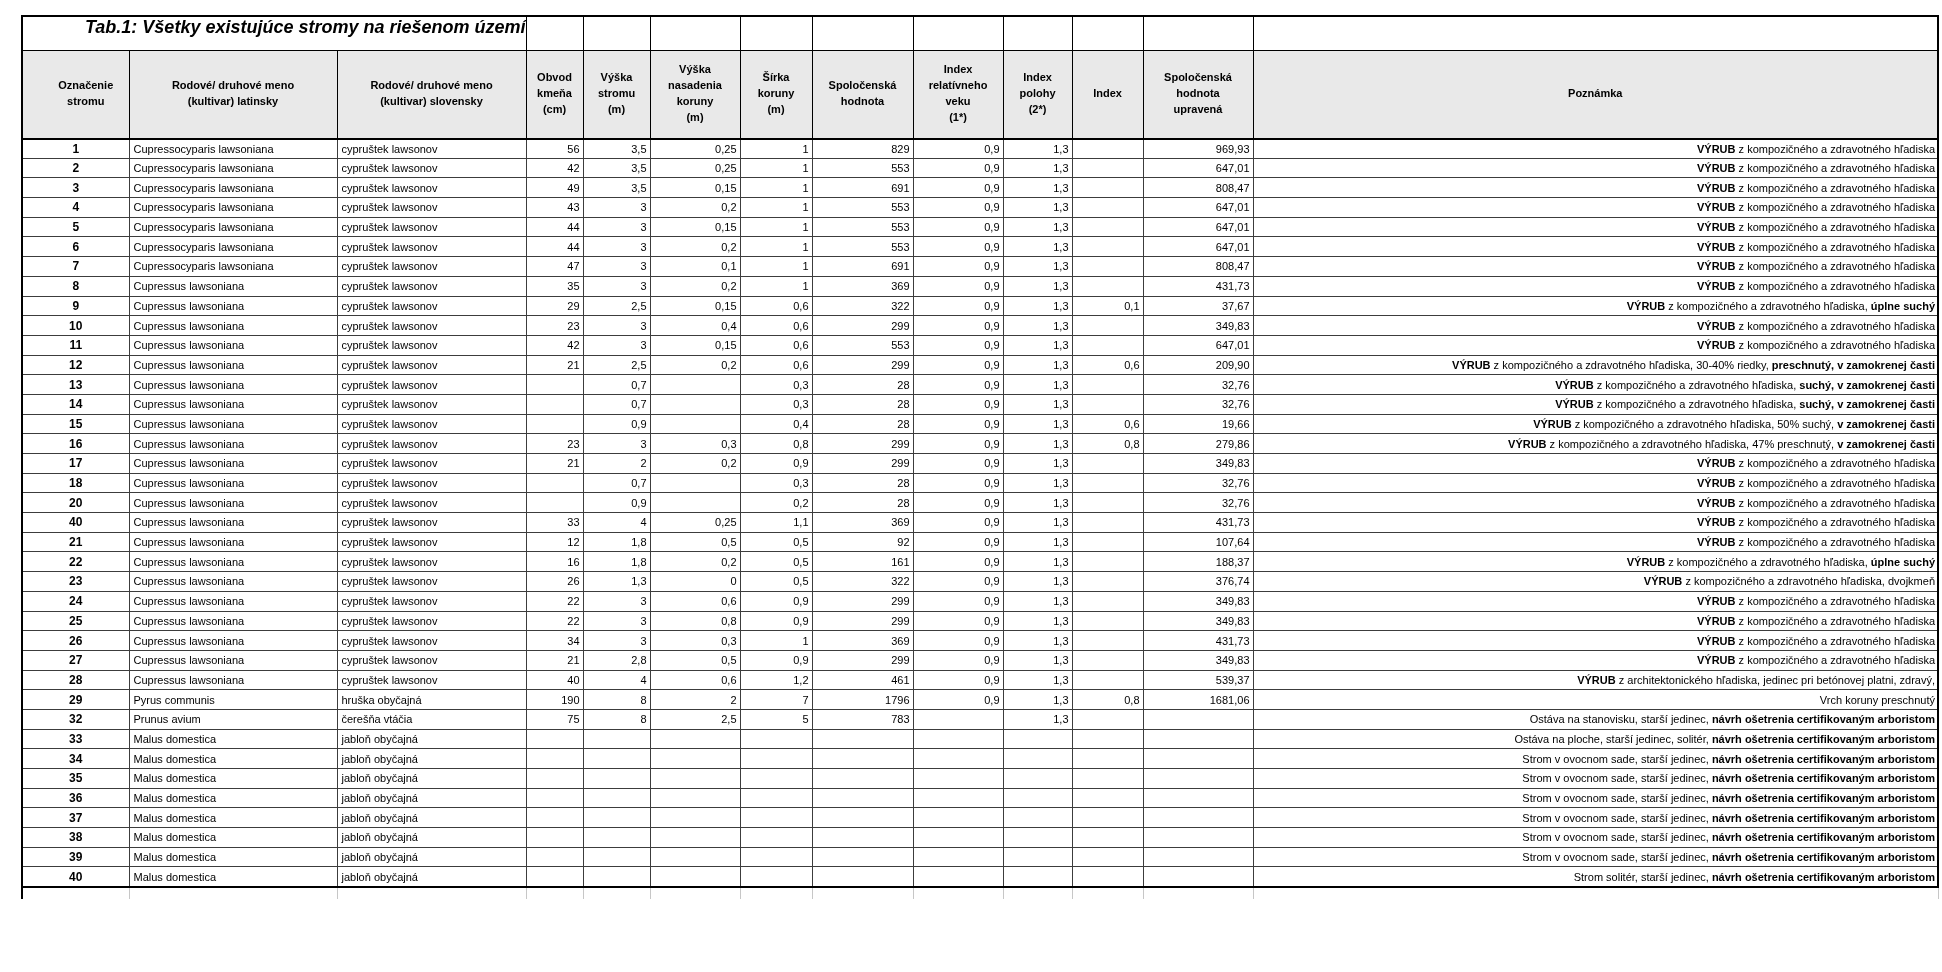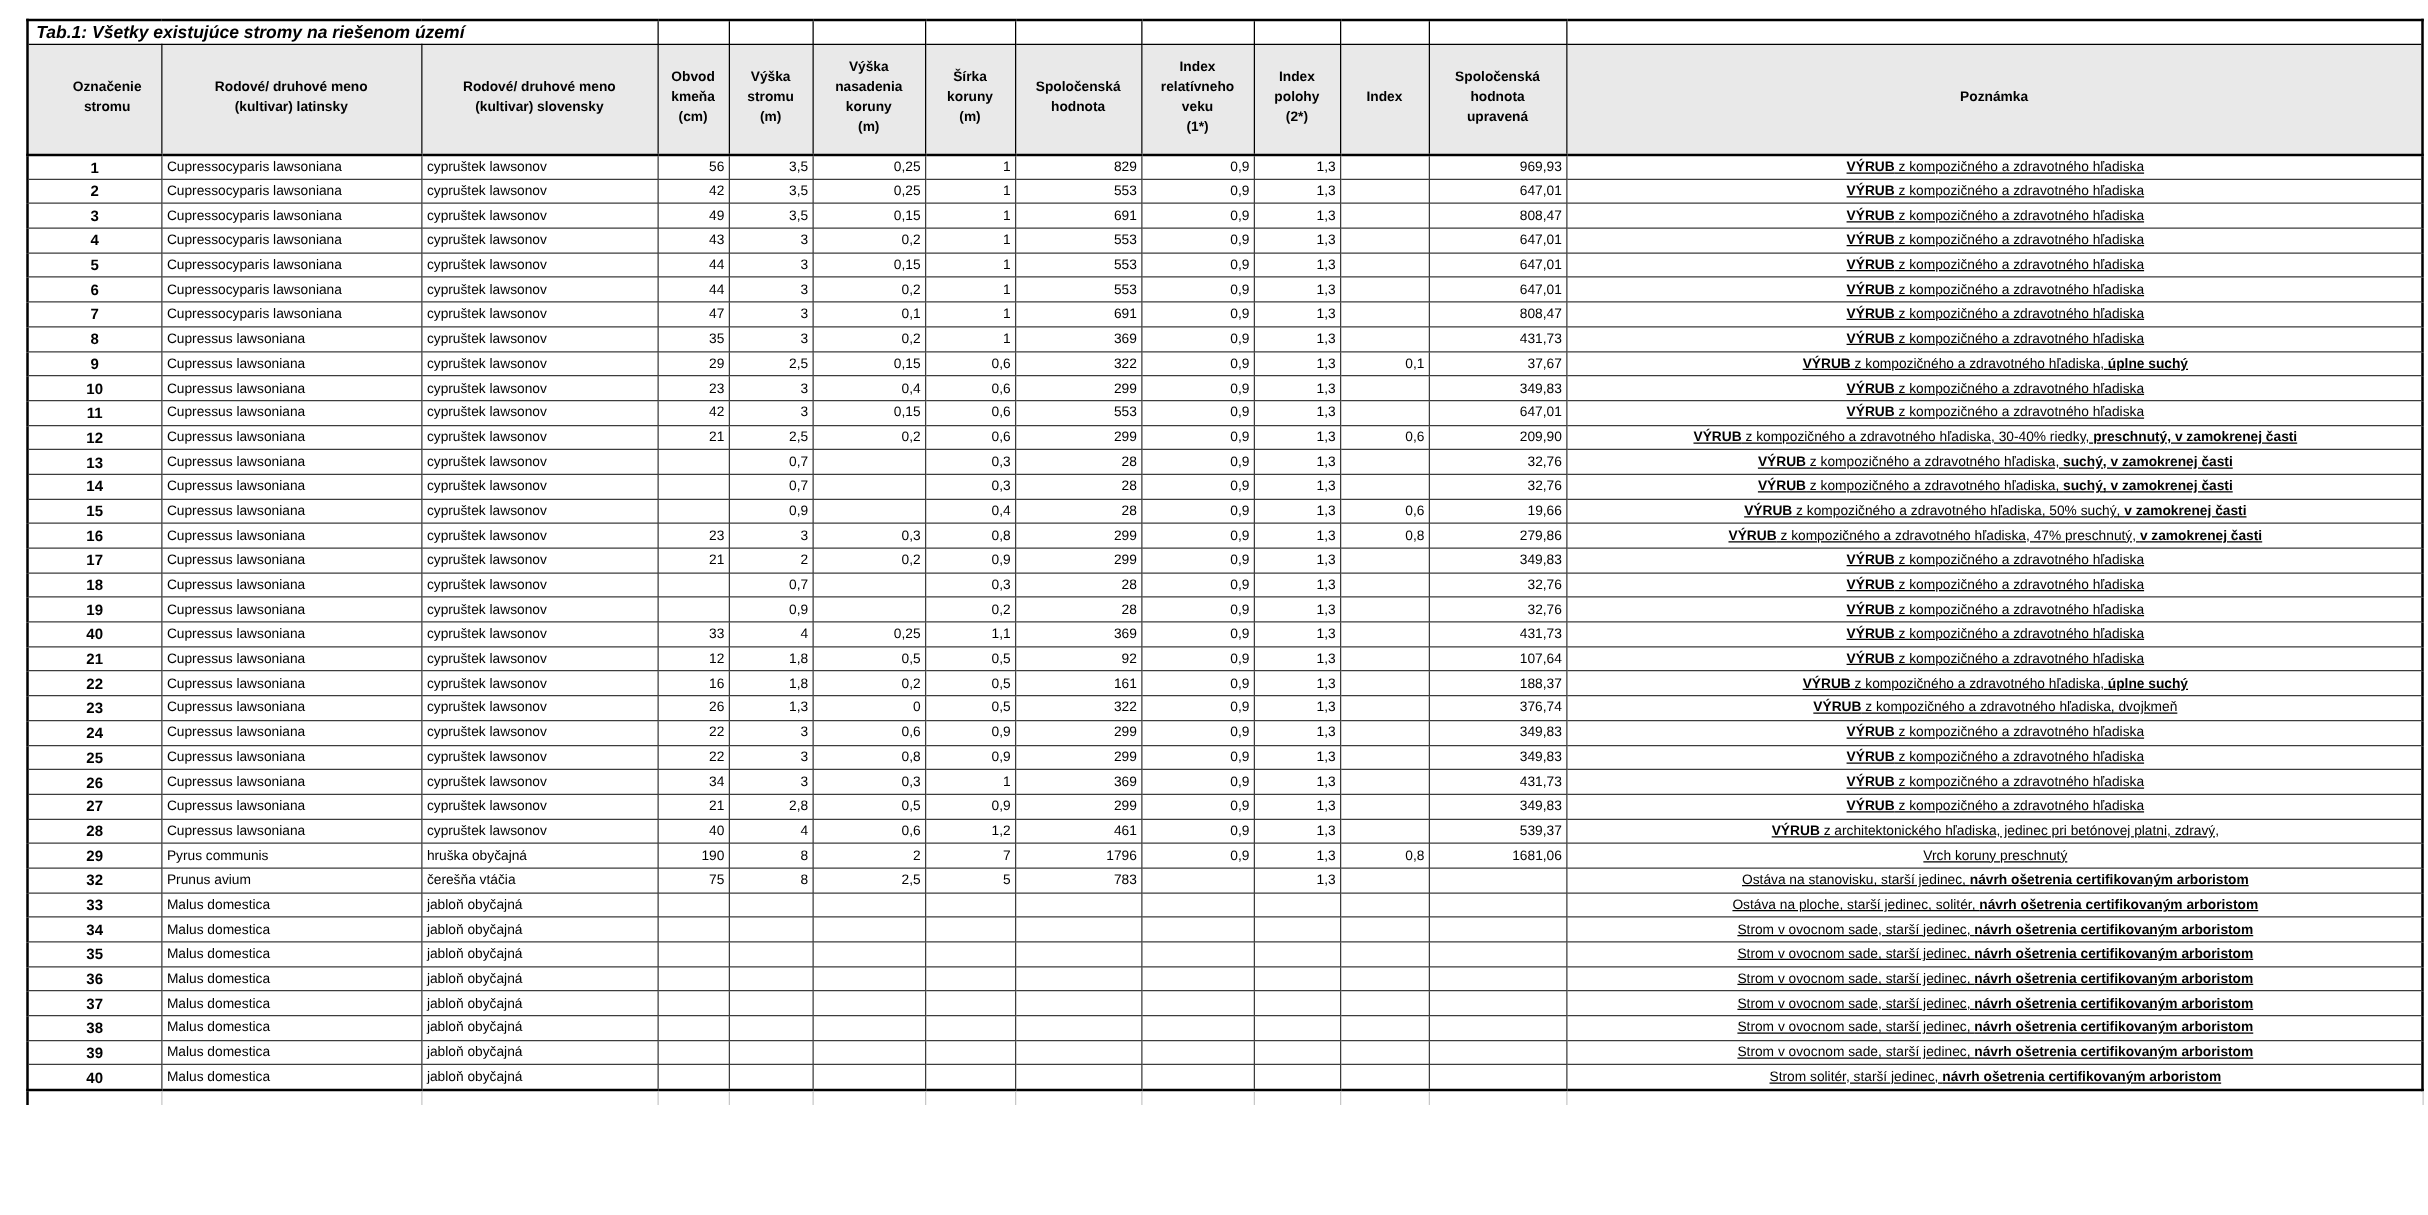--- a/index.html
+++ b/index.html
@@ -11,22 +11,22 @@
   .sheet{position:absolute;left:21px;top:15px;}
   table{border-collapse:collapse;table-layout:fixed;width:1916px;}
   td,th{overflow:hidden;box-sizing:border-box;}
 
   
   tr.title-row td{
     height:19px;border:1px solid #000;border-top:2.5px solid #000;
     background:#fff;white-space:nowrap;
   }
   tr.title-row td.title-cell{
-    font-size:14px;font-weight:bold;font-style:italic;
-    padding:0 0 2px 6px;text-align:left;vertical-align:middle;
+    font-size:18px;font-weight:bold;font-style:italic;
+    padding:0 0 12px 6px;text-align:right;vertical-align:middle;
     border-left:2.5px solid #000;
   }
   tr.title-row td:last-child{border-right:2.5px solid #000;}
 
   
   thead th{
     background:#e9e9e9;border:1px solid #000;border-bottom:2.5px solid #000;
     font-size:11px;font-weight:bold;text-align:center;vertical-align:middle;
     white-space:pre-line;height:88px;padding:2px;line-height:1.45;
   }
@@ -37,21 +37,21 @@
   tbody td{
     border:1px solid #3c3c3c;height:19.7px;font-size:11px;
     vertical-align:middle;background:#fff;white-space:nowrap;
   }
   tbody tr td:first-child{border-left:2.5px solid #000;}
   tbody tr td:last-child{border-right:2.5px solid #000;}
   tbody tr.last-data-row td{border-bottom:2.5px solid #000;}
   td.c-id{font-weight:bold;font-size:12px;text-align:center;}
   td.c-text{text-align:left;padding:0 2px 0 4px;}
   td.c-num{text-align:right;padding:0 3px 0 2px;}
-  td.c-note{text-align:center;padding:0 2px 0 4px;text-decoration:underline;}
+  td.c-note{text-align:right;padding:0 2px 0 4px;}
 
   
   tbody tr.ghost td{
     border:1px solid #c7c7c7;border-top:2.5px solid #000;border-bottom:none;
     height:12px;background:#fff;
   }
   tbody tr.ghost td:first-child{border-left:2.5px solid #000;}
   tbody tr.ghost td:last-child{border-right:1px solid #c7c7c7;}
 </style>
 </head>
@@ -389,21 +389,21 @@
           <td class="c-num"></td>
           <td class="c-num">0,3</td>
           <td class="c-num">28</td>
           <td class="c-num">0,9</td>
           <td class="c-num">1,3</td>
           <td class="c-num"></td>
           <td class="c-num">32,76</td>
           <td class="c-note"><b>VÝRUB</b><span> z kompozičného a zdravotného hľadiska</span></td>
         </tr>
         <tr>
-          <td class="c-id">19</td>
+          <td class="c-id">20</td>
           <td class="c-text">Cupressus lawsoniana</td>
           <td class="c-text">cypruštek lawsonov</td>
           <td class="c-num"></td>
           <td class="c-num">0,9</td>
           <td class="c-num"></td>
           <td class="c-num">0,2</td>
           <td class="c-num">28</td>
           <td class="c-num">0,9</td>
           <td class="c-num">1,3</td>
           <td class="c-num"></td>

